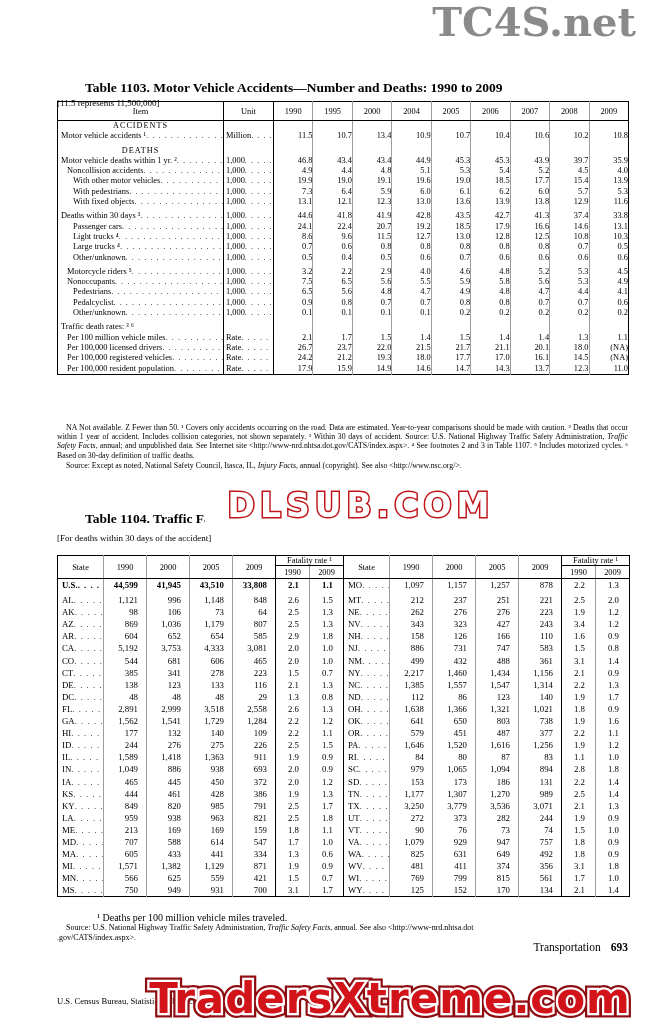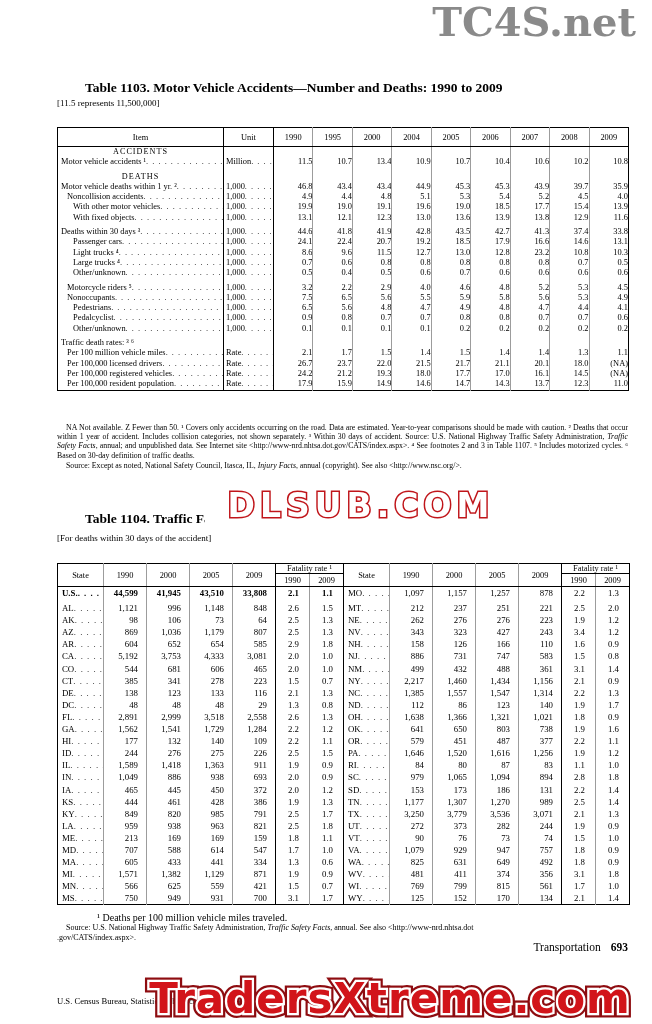--- a/index.html
+++ b/index.html
@@ -40,21 +40,21 @@
   .ind0{padding-left:3px !important;}
   .ind1{padding-left:9px !important;}
   .ind2{padding-left:15px !important;}
   .unitcell .lbl{padding-left:2px;}
 
   .flexc{display:flex;align-items:baseline;width:100%;overflow:hidden;}
   .lbl{white-space:nowrap;}
   .lead{flex:1 1 auto;overflow:hidden;white-space:nowrap;}
   .lead::after{content:" . . . . . . . . . . . . . . . . . . . . . . . . . . . . . . . . . . . . . . . . . . . . . . . . . .";letter-spacing:1px;}
 
-  .t4{font-size:8.8px;margin-top:8px;}
+  .t4{font-size:8.8px;}
   .t4 thead th{font-size:8.4px;}
   .t4 thead tr:last-child th{height:12px;}
   .t4 td{height:12.1px;line-height:12.1px;white-space:nowrap;overflow:hidden;padding:0;}
   .t4 td.val{padding-right:8px;}
   .t4 td.rate{padding-right:10px;}
   .t4 .statecell{padding-left:4px;}
   .t4 tr.usrow td{padding-bottom:3px;}
   .hrate{border-bottom:1px solid #000;}
 
   
@@ -63,21 +63,21 @@
   .credit{left:57px;font-size:8.6px;}
 </style>
 </head>
 <body>
 
 <div class="page">
 
   <div class="abs t-title" style="top:80px">Table 1103. Motor Vehicle Accidents—Number and Deaths: 1990 to 2009</div>
   <div class="abs bracket" style="top:98px">[11.5 represents 11,500,000]</div>
 
-  <table class="tb t3 abs" style="top:127px">
+  <table class="tb t3 abs" style="top:101px">
     <colgroup>
       <col style="width:166px">
         <col style="width:50px">
       <col>
         <col>
         <col>
         <col>
         <col>
         <col>
         <col>
@@ -214,20 +214,43 @@
           <td class="vg val">19.6</td>
           <td class="vg val">19.0</td>
           <td class="vg val">18.5</td>
           <td class="vg val">17.7</td>
           <td class="vg val">15.4</td>
           <td class="vg val">13.9</td>
         </tr>
         <tr>
           <td class="ind2">
             <div class="flexc">
+              <span class="lbl">With pedestrians</span>
+              <span class="lead"></span>
+            </div>
+          </td>
+          <td class="vb unitcell">
+            <div class="flexc">
+              <span class="lbl">1,000</span>
+              <span class="lead"></span>
+            </div>
+          </td>
+          <td class="vb val">7.3</td>
+          <td class="vg val">6.4</td>
+          <td class="vg val">5.9</td>
+          <td class="vg val">6.0</td>
+          <td class="vg val">6.1</td>
+          <td class="vg val">6.2</td>
+          <td class="vg val">6.0</td>
+          <td class="vg val">5.7</td>
+          <td class="vg val">5.3</td>
+        </tr>
+        <tr>
+          <td class="ind2">
+            <div class="flexc">
               <span class="lbl">With fixed objects</span>
               <span class="lead"></span>
             </div>
           </td>
           <td class="vb unitcell">
             <div class="flexc">
               <span class="lbl">1,000</span>
               <span class="lead"></span>
             </div>
           </td>
@@ -299,21 +322,21 @@
               <span class="lbl">1,000</span>
               <span class="lead"></span>
             </div>
           </td>
           <td class="vb val">8.6</td>
           <td class="vg val">9.6</td>
           <td class="vg val">11.5</td>
           <td class="vg val">12.7</td>
           <td class="vg val">13.0</td>
           <td class="vg val">12.8</td>
-          <td class="vg val">23.2</td>
+          <td class="vg val">12.5</td>
           <td class="vg val">10.8</td>
           <td class="vg val">10.3</td>
         </tr>
         <tr>
           <td class="ind2">
             <div class="flexc">
               <span class="lbl">Large trucks ⁴</span>
               <span class="lead"></span>
             </div>
           </td>

